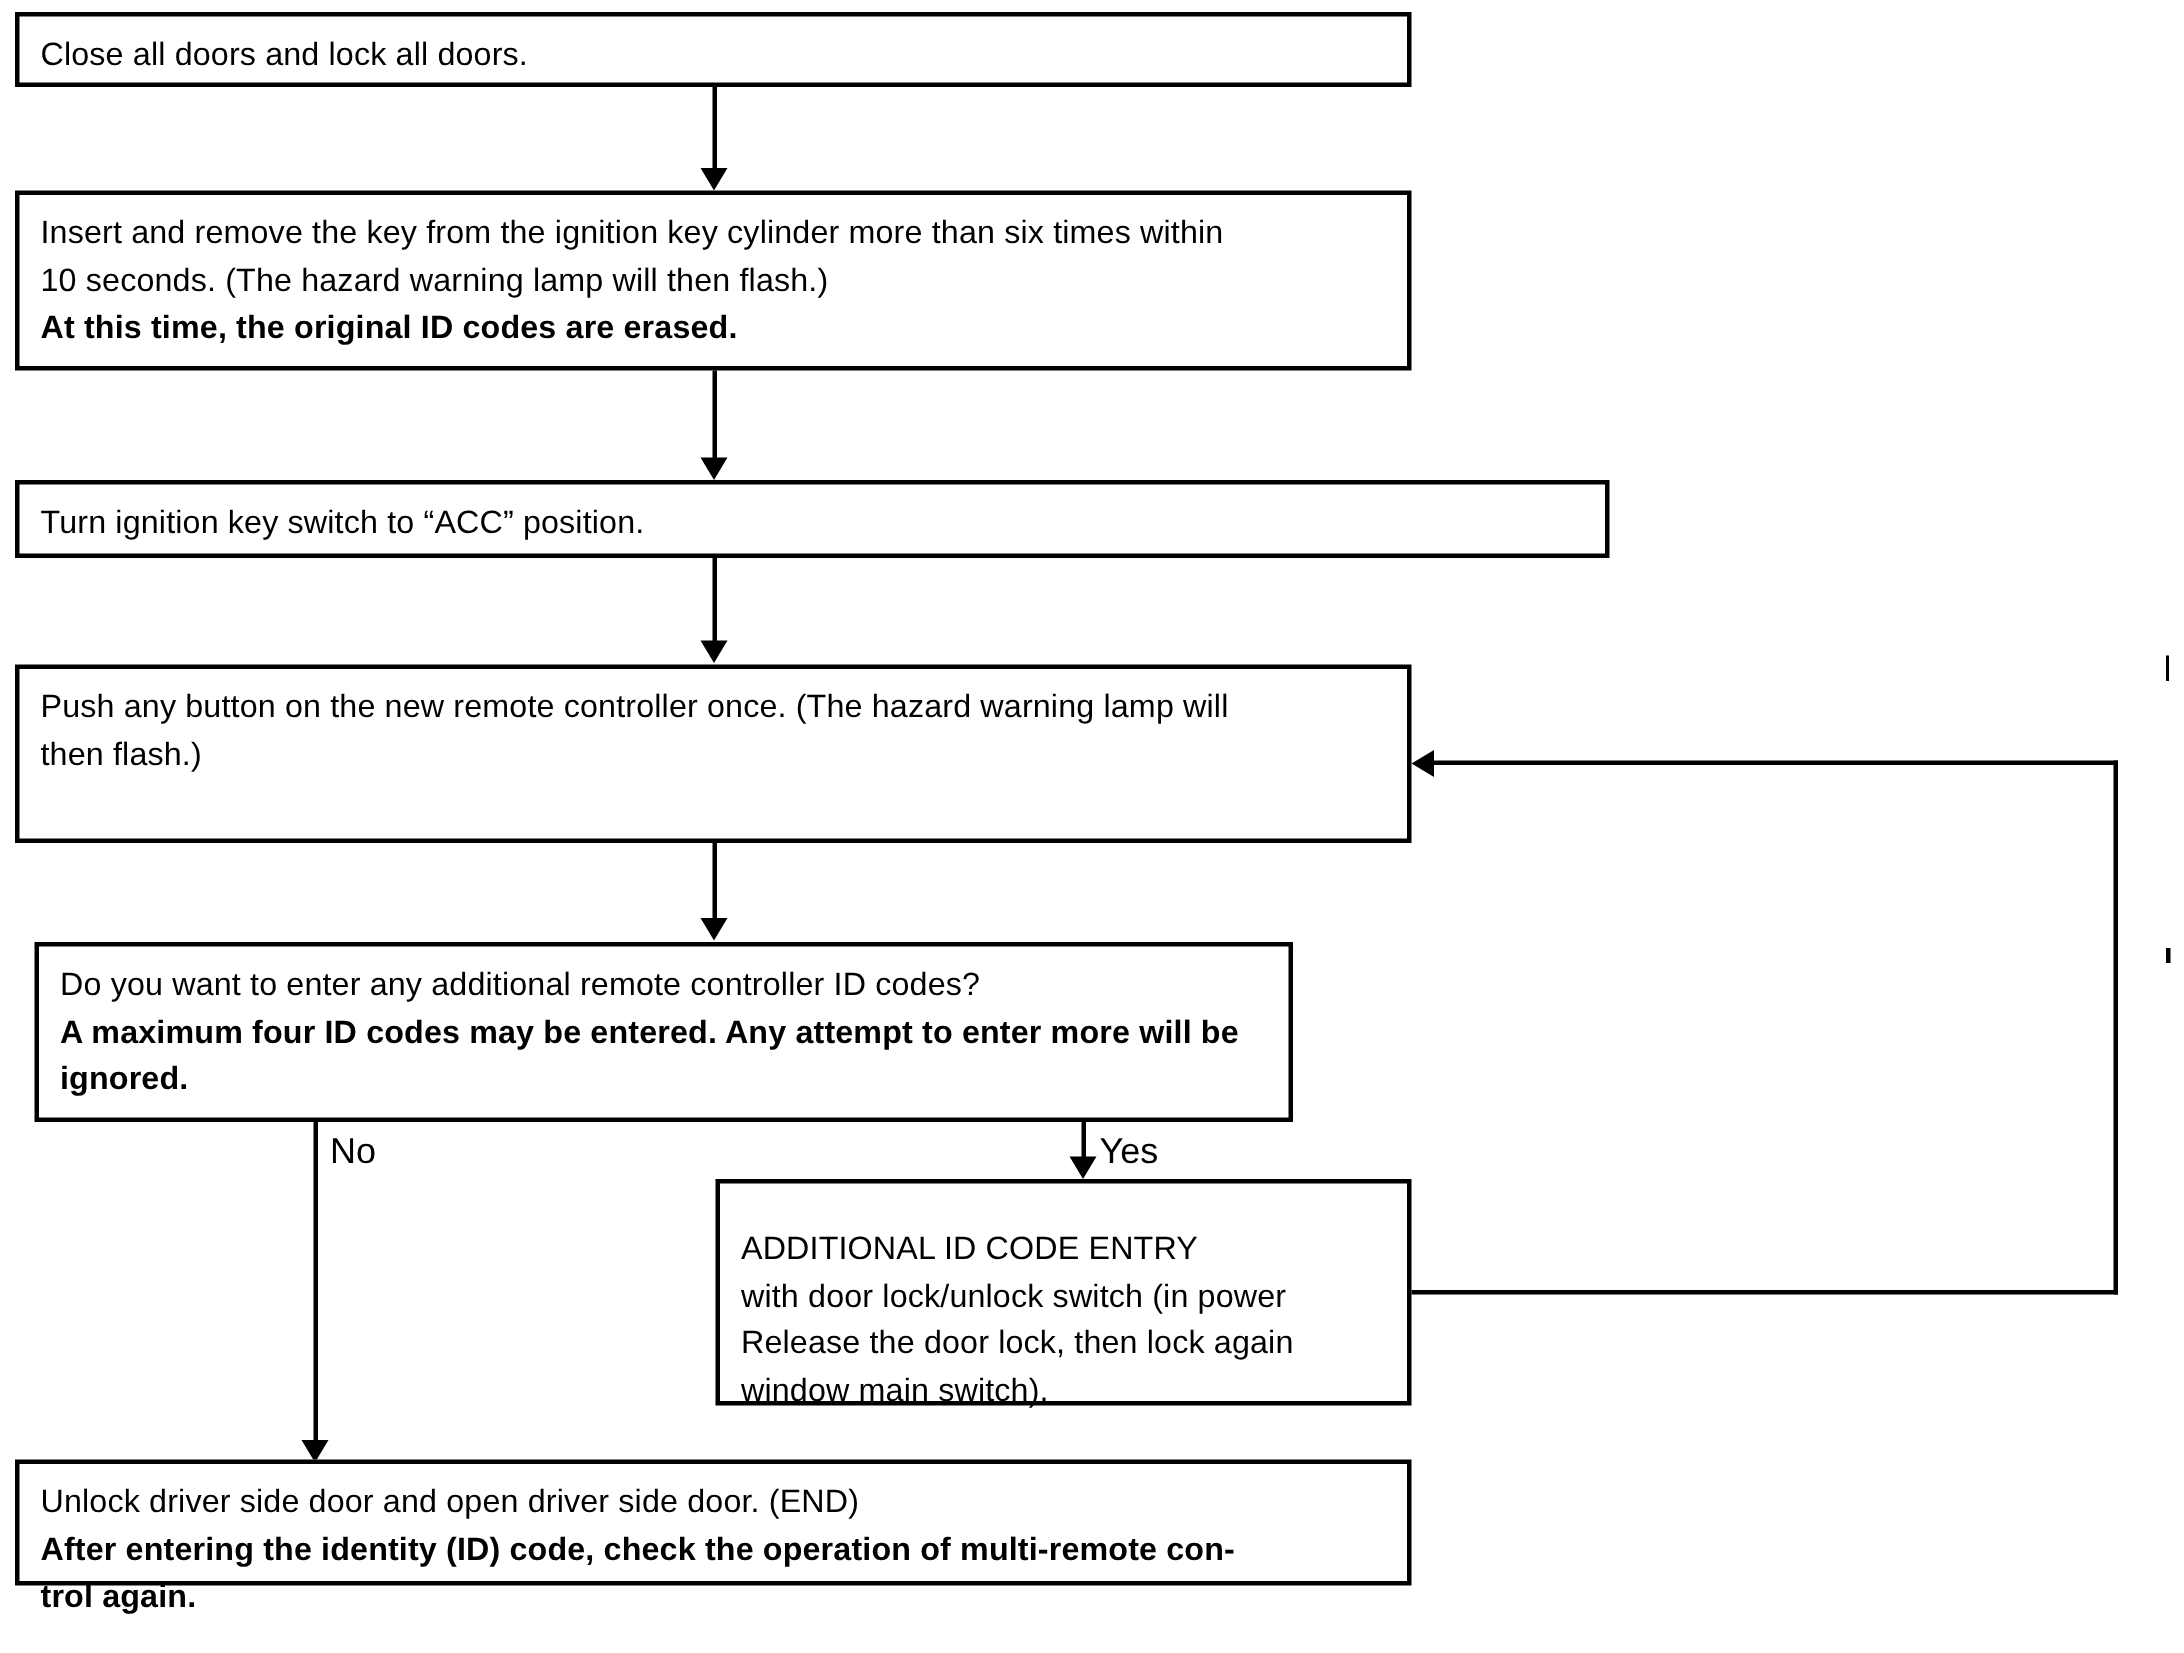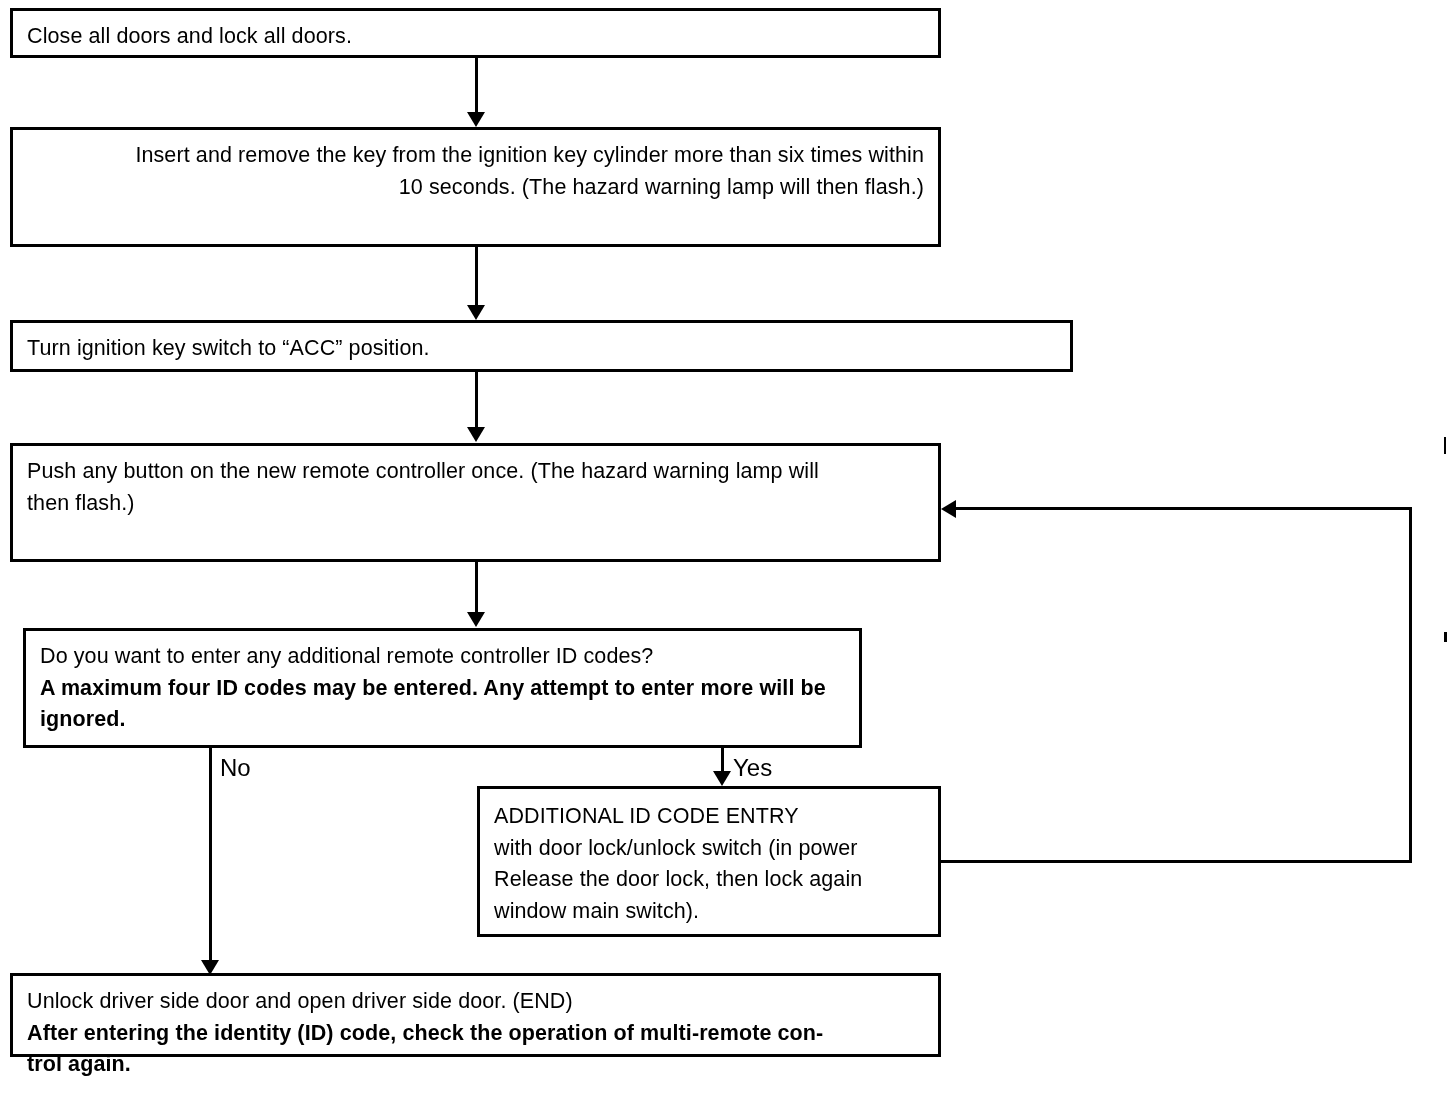--- a/index.html
+++ b/index.html
@@ -77,23 +77,24 @@
 
 <div id="page">
 
   <div class="box" style="left:10px; top:8px; width:931px; height:50px;">
     <div class="ln">Close all doors and lock all doors.</div>
   </div>
 
   <div class="vline" style="left:475px; top:58px; height:56px;"></div>
   <div class="arrow-down" style="left:467px; top:112px;"></div>
 
-  <div class="box" style="left:10px; top:127px; width:931px; height:120px;text-align:right;">
+  <div class="box" style="left:10px; top:127px; width:931px; height:120px;">
     <div class="ln">Insert and remove the key from the ignition key cylinder more than six times within</div>
     <div class="ln">10 seconds. (The hazard warning lamp will then flash.)</div>
+    <div class="ln bold">At this time, the original ID codes are erased.</div>
   </div>
 
   <div class="vline" style="left:475px; top:247px; height:60px;"></div>
   <div class="arrow-down" style="left:467px; top:305px;"></div>
 
   <div class="box" style="left:10px; top:320px; width:1063px; height:52px;">
     <div class="ln">Turn ignition key switch to “ACC” position.</div>
   </div>
 
   <div class="vline" style="left:475px; top:372px; height:56px;"></div>
@@ -114,21 +115,21 @@
   </div>
 
   <div class="vline" style="left:209px; top:748px; height:218px;"></div>
   <div class="arrow-down" style="left:201px; top:960px;"></div>
   <div class="branch-label" style="left:220px; top:756px;">No</div>
 
   <div class="vline" style="left:721px; top:748px; height:26px;"></div>
   <div class="arrow-down" style="left:713px; top:771px;"></div>
   <div class="branch-label" style="left:733px; top:756px;">Yes</div>
 
-  <div class="box" style="left:477px; top:786px; width:464px; height:151px; padding-top:12px;">
+  <div class="box" style="left:477px; top:786px; width:464px; height:151px; padding-top:28px;">
     <div class="ln">ADDITIONAL ID CODE ENTRY</div>
     <div class="ln">with door lock/unlock switch (in power</div>
     <div class="ln">Release the door lock, then lock again</div>
     <div class="ln">window main switch).</div>
   </div>
 
   <div class="hline" style="left:941px; top:860px; width:471px;"></div>
   <div class="vline" style="left:1409px; top:507px; height:356px;"></div>
   <div class="hline" style="left:955px; top:507px; width:457px;"></div>
   <div class="arrow-left" style="left:941px; top:500px;"></div>

